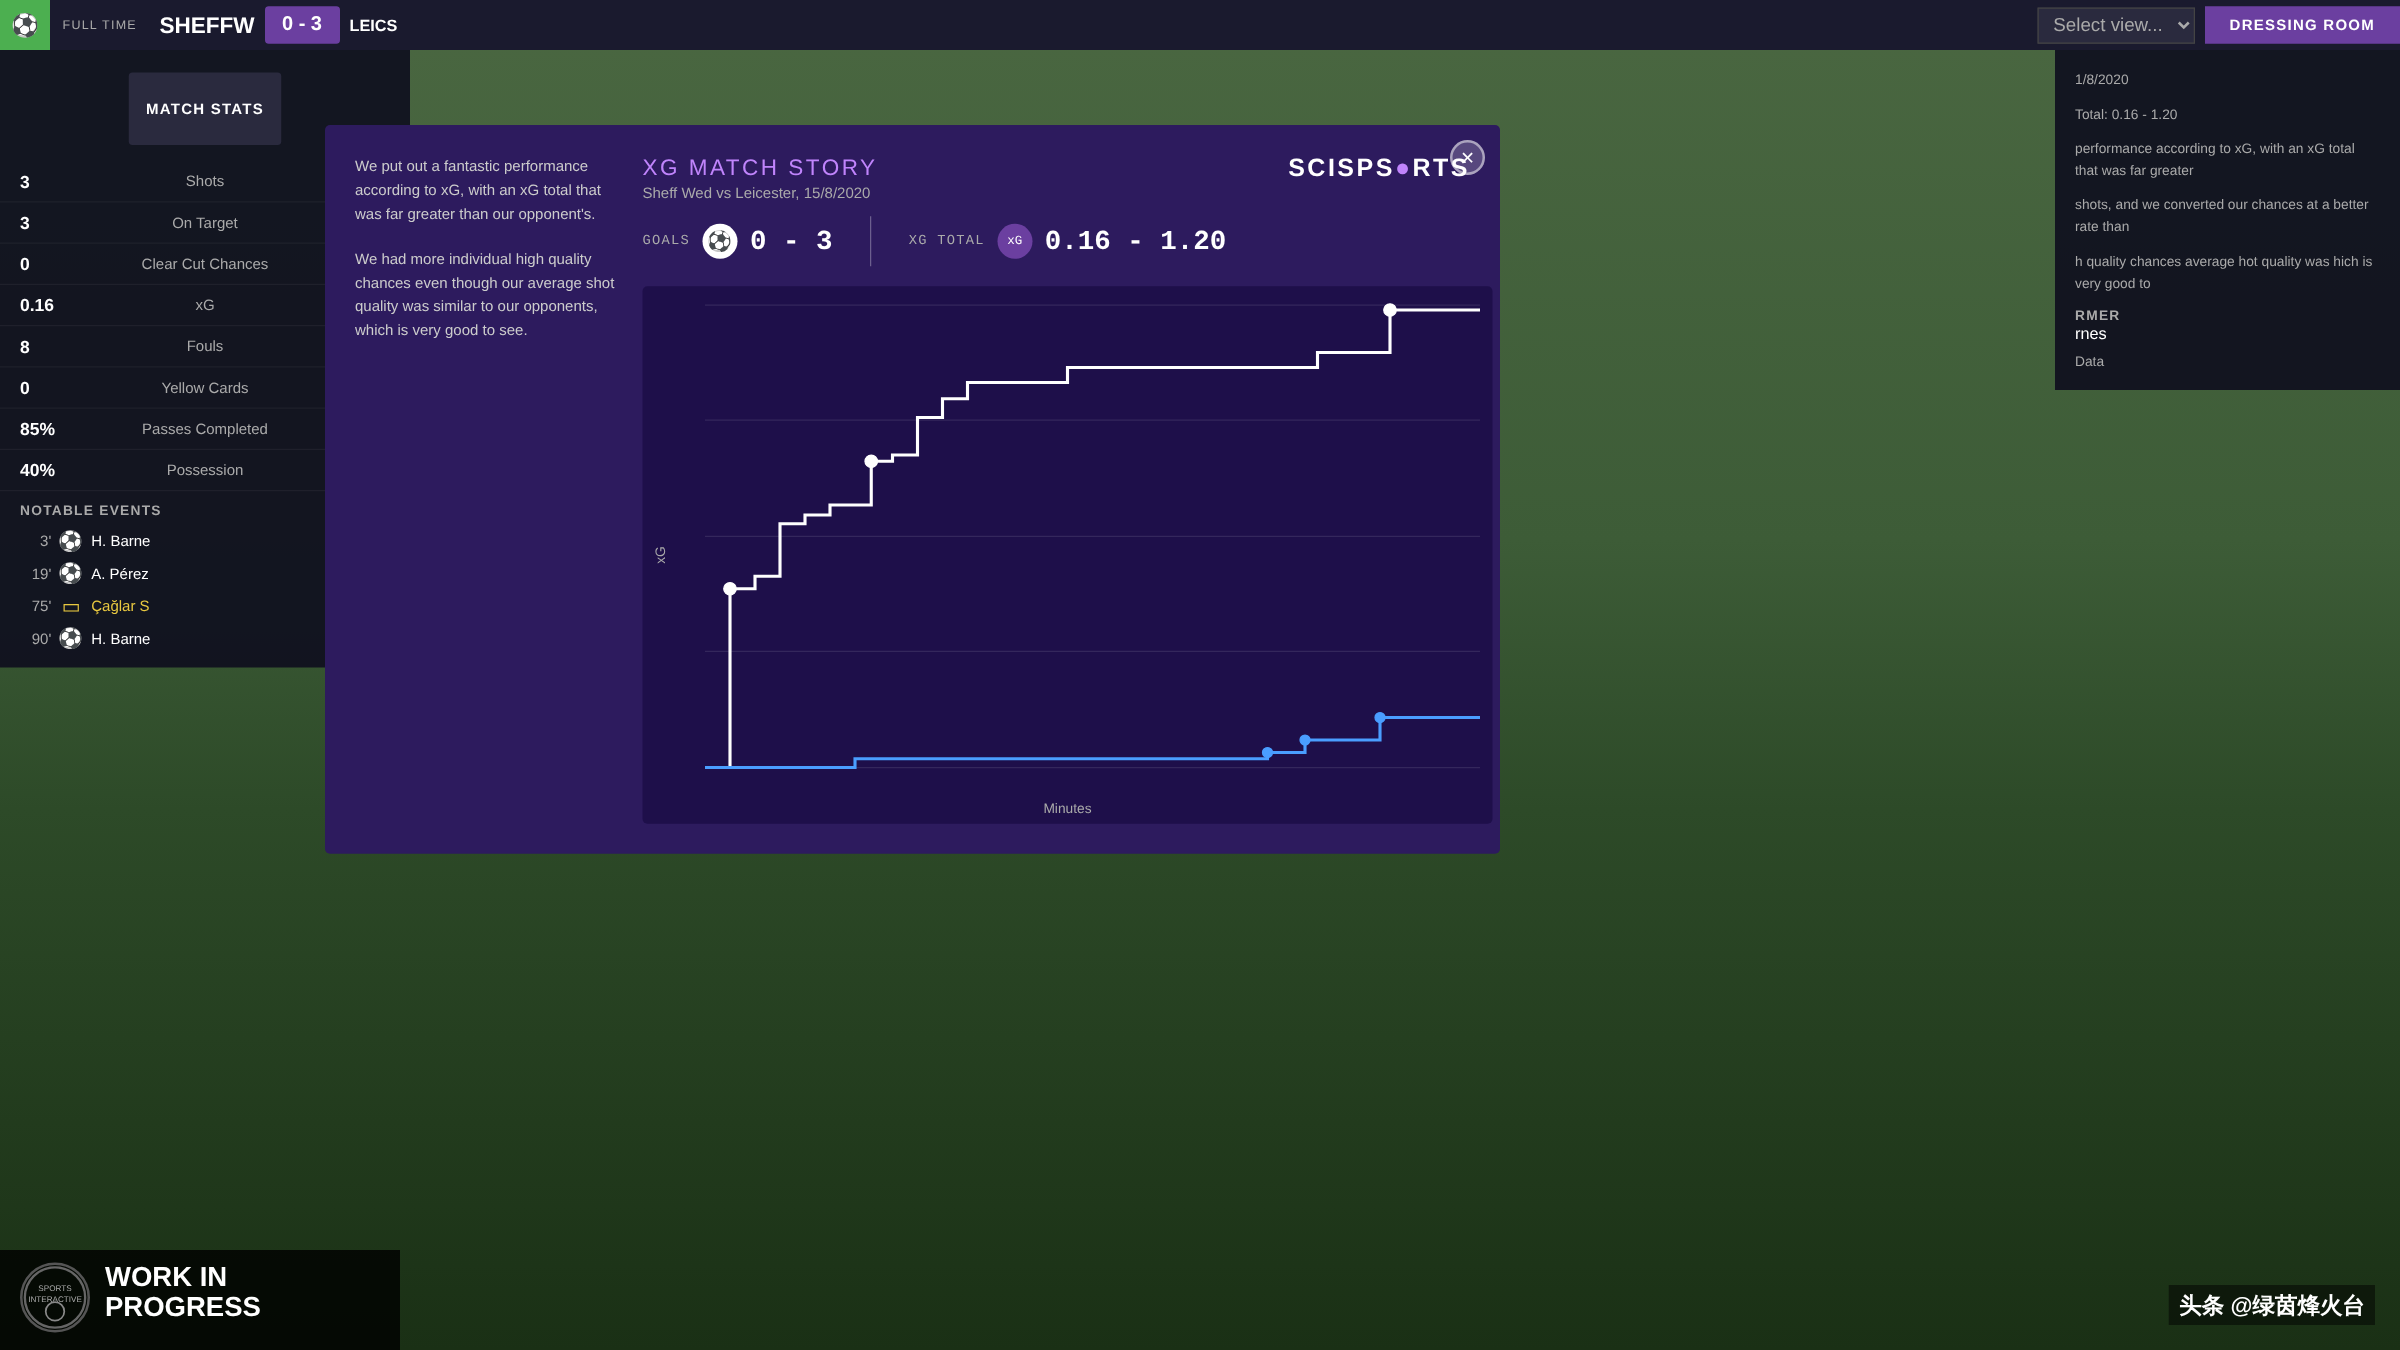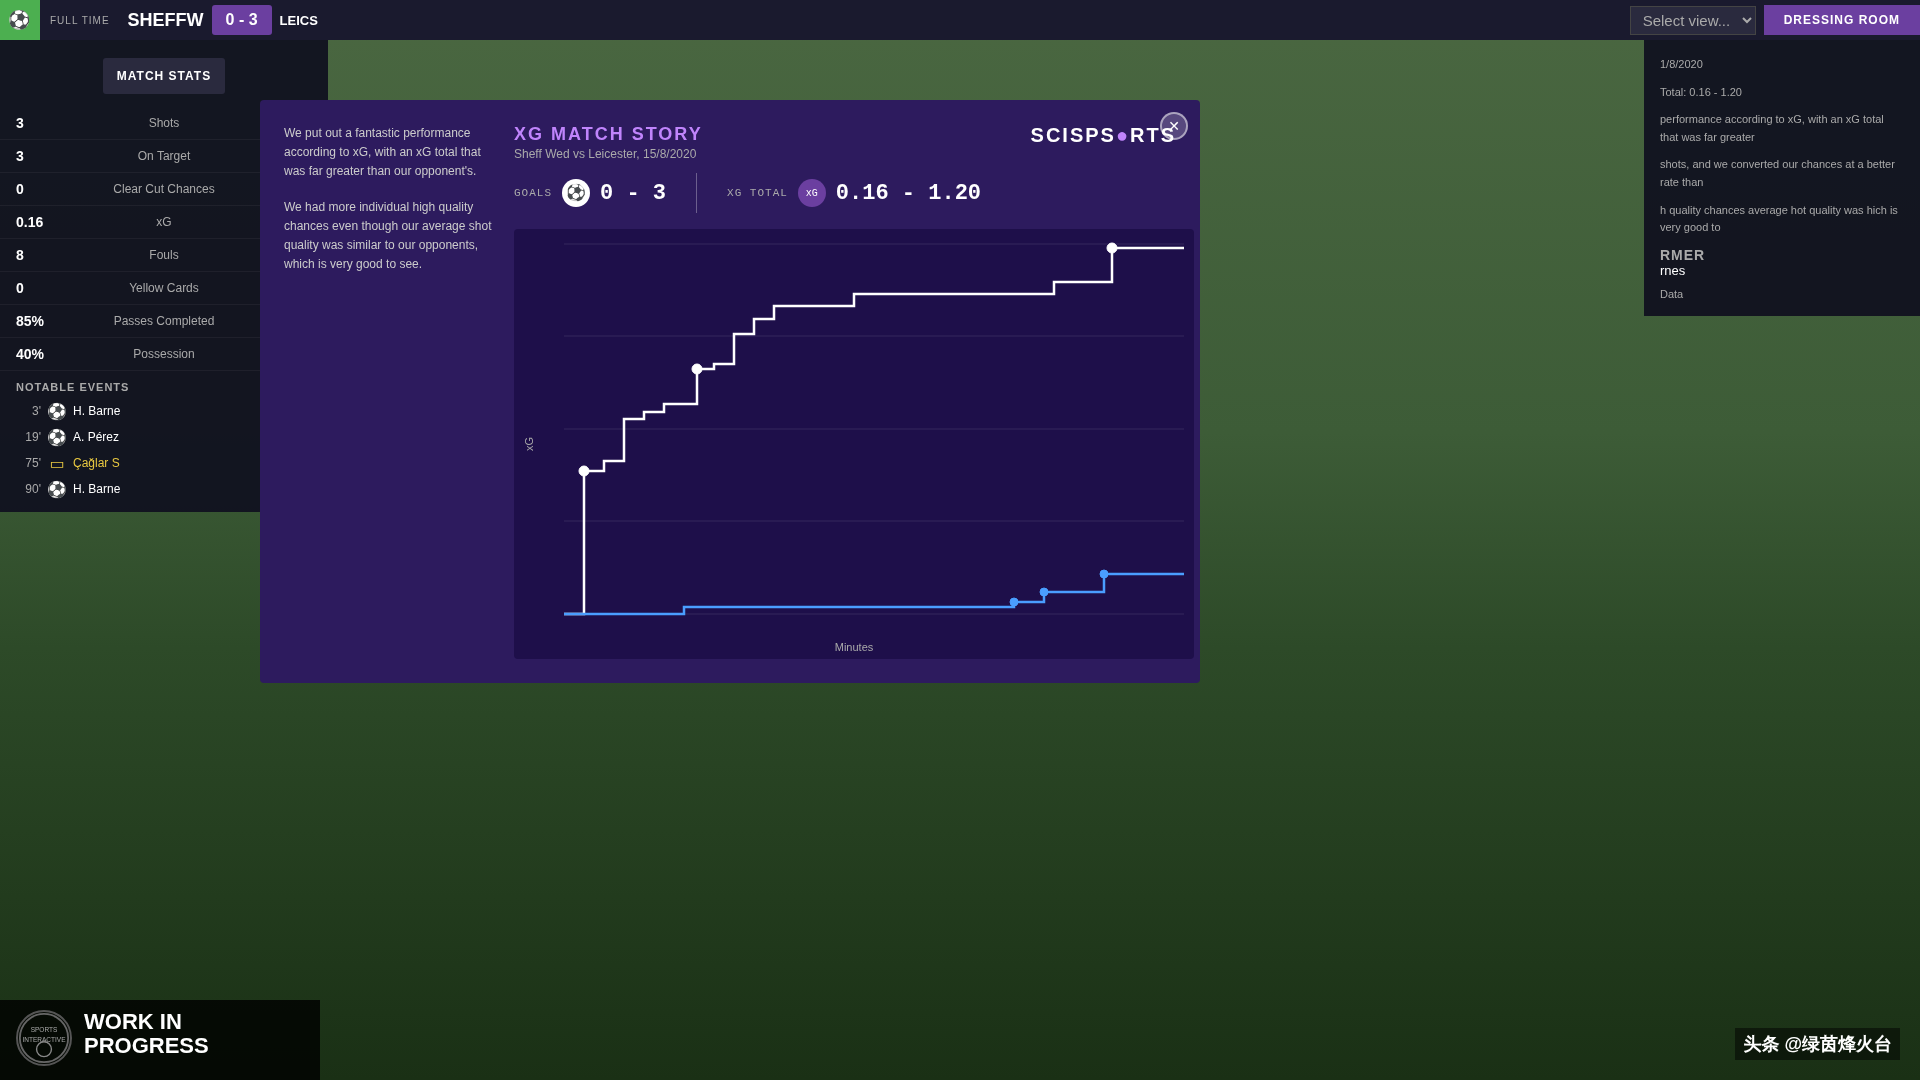--- a/index.html
+++ b/index.html
@@ -122,21 +122,21 @@
       margin-bottom: 5px;
     }
 
     .match-stats-title {
       color: white;
       font-size: 12px;
       font-weight: bold;
       text-transform: uppercase;
       letter-spacing: 1px;
       background: #2a2a3e;
-      padding: 11px 14px;
+      padding: 22px 14px;
       border-radius: 3px;
     }
 
     .stats-row {
       display: flex;
       align-items: center;
       justify-content: space-between;
       padding: 8px 16px;
       border-bottom: 1px solid rgba(255,255,255,0.05);
     }
@@ -253,21 +253,21 @@
     .chart-header {
       display: flex;
       justify-content: space-between;
       align-items: flex-start;
       margin-bottom: 12px;
     }
 
     .xg-title {
       color: #c084fc;
       font-size: 18px;
-      font-weight: bold;
+      font-weight: normal;
       letter-spacing: 2px;
     }
 
     .xg-subtitle {
       color: #aaa;
       font-size: 12px;
       margin-top: 2px;
     }
 
     .scisports-logo {
@@ -672,21 +672,21 @@
     </div>
   </div>
 </div>
 
 <div class="right-panel">
   <div class="right-panel-text">1/8/2020</div>
   <div class="right-panel-text">Total: 0.16 - 1.20</div>
   <div class="right-panel-text">performance according to xG, with an xG total that was far greater</div>
   <div class="right-panel-text">shots, and we converted our chances at a better rate than</div>
   <div class="right-panel-text">h quality chances average hot quality was hich is very good to</div>
-  <div style="color:#aaa; font-size:14px; font-weight:bold; text-transform:uppercase; letter-spacing:1px; margin-top:10px;">RMER</div>
+  <div style="color:#aaa; font-size:11px; font-weight:bold; text-transform:uppercase; letter-spacing:1px; margin-top:10px;">RMER</div>
   <div style="color:white; font-size:13px;">rnes</div>
   <div style="color:#aaa; font-size:11px; margin-top:10px;">Data</div>
 </div>
 
 <div class="watermark">
   <div class="wip-logo">
     <svg viewBox="0 0 56 56" width="56" height="56">
       <circle cx="28" cy="28" r="26" fill="none" stroke="#666" stroke-width="2"></circle>
       <text x="28" y="22" fill="#aaa" font-size="7" text-anchor="middle">SPORTS</text>
       <text x="28" y="32" fill="#aaa" font-size="7" text-anchor="middle">INTERACTIVE</text>

